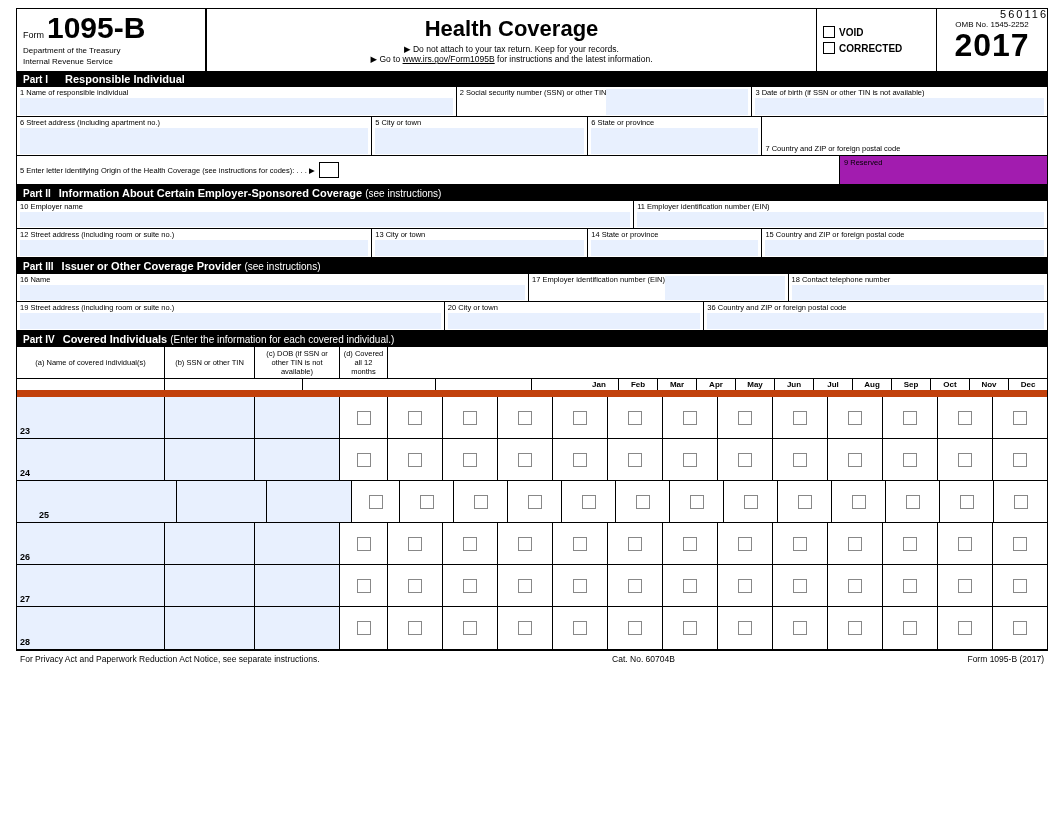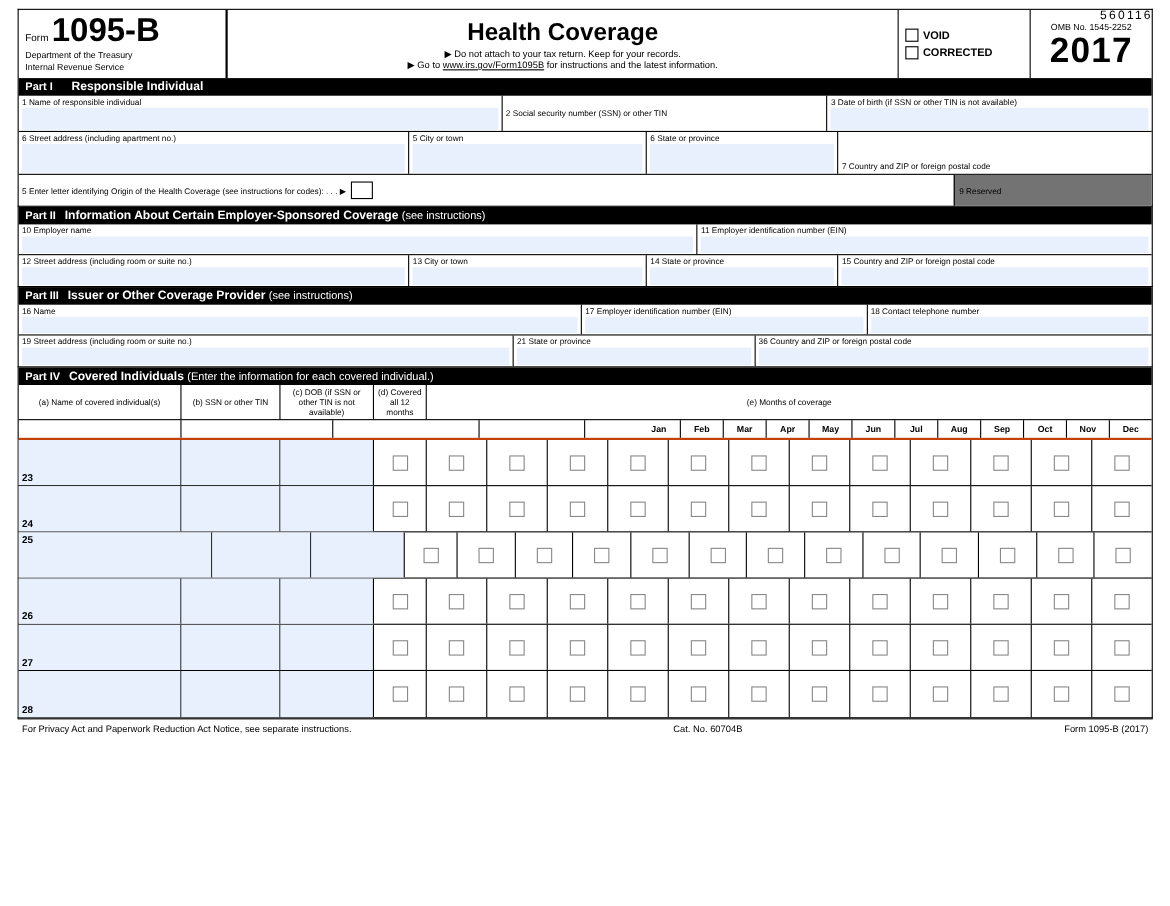--- a/index.html
+++ b/index.html
@@ -96,21 +96,21 @@
     <div style="background:#000; color:#fff; padding:2px 6px; display:flex; align-items:center; gap:17px;">
       <span style="font-weight:bold; font-size:10px;">Part I</span>
       <span style="font-size:11px; font-weight:bold;">Responsible Individual</span>
     </div>
 
     <div style="display:flex; border-bottom:1px solid #000; min-height:30px;">
       <div style="flex:3; border-right:1px solid #000; padding:1px 3px; display:flex; flex-direction:column;">
         <span style="font-size:7.5px;">1  Name of responsible individual</span>
         <div class="blue-bg" style="flex:1; margin-top:1px;"></div>
       </div>
-      <div style="flex:2; border-right:1px solid #000; padding:11px 3px; display:flex; flex-direction:column;">
+      <div style="flex:2; border-right:1px solid #000; padding:1px 3px; display:flex; flex-direction:row;">
         <span style="font-size:7.5px;">2  Social security number (SSN) or other TIN</span>
         <div class="blue-bg" style="flex:1; margin-top:1px;"></div>
       </div>
       <div style="flex:2; padding:1px 3px; display:flex; flex-direction:column;">
         <span style="font-size:7.5px;">3  Date of birth (if SSN or other TIN is not available)</span>
         <div class="blue-bg" style="flex:1; margin-top:1px;"></div>
       </div>
     </div>
 
     <div style="display:flex; border-bottom:1px solid #000; min-height:30px;">
@@ -130,21 +130,21 @@
         <span style="font-size:7.5px;margin-top:26px;">7  Country and ZIP or foreign postal code</span>
         <div class="blue-bg" style="flex:1; margin-top:1px;"></div>
       </div>
     </div>
 
     <div style="display:flex; min-height:28px; border-bottom:none;">
       <div style="flex:1; padding:2px 3px; display:flex; align-items:center; gap:4px;">
         <span style="font-size:7.5px;">5  Enter letter identifying Origin of the Health Coverage (see instructions for codes):  .  .  .  ▶</span>
         <div style="width:20px; height:16px; border:1px solid #000;"></div>
       </div>
-      <div style="width:180px; background:#737373; border-left:1px solid #000; padding:2px 4px; display:flex; align-items:center;">
+      <div style="width:208px; background:#a21caf; border-left:1px solid #000; padding:2px 4px; display:flex; align-items:flex-start;">
         <span style="font-size:7.5px;">9  Reserved</span>
       </div>
     </div>
   </div>
 
   <div class="outer-border" style="border-top:none;">
     <div style="background:#000; color:#fff; padding:2px 6px; display:flex; align-items:center; gap:8px;">
       <span style="font-weight:bold; font-size:10px;">Part II</span>
       <span style="font-size:11px; font-weight:bold;">
         Information About Certain Employer-Sponsored Coverage <span style="font-weight:normal; font-size:10px;">(see instructions)</span>
@@ -188,37 +188,37 @@
       <span style="font-size:11px; font-weight:bold;">
         Issuer or Other Coverage Provider <span style="font-weight:normal; font-size:10px;">(see instructions)</span>
       </span>
     </div>
 
     <div style="display:flex; border-bottom:1px solid #000; min-height:28px;">
       <div style="flex:3; border-right:1px solid #000; padding:1px 3px; display:flex; flex-direction:column;">
         <span style="font-size:7.5px;">16  Name</span>
         <div class="blue-bg" style="flex:1; margin-top:1px;"></div>
       </div>
-      <div style="flex:1.5; border-right:1px solid #000; padding:1px 3px; display:flex; flex-direction:column;">
+      <div style="flex:1.5; border-right:1px solid #000; padding:1px 3px; display:flex; flex-direction:row;">
         <span style="font-size:7.5px;">17  Employer identification number (EIN)</span>
         <div class="blue-bg" style="flex:1; margin-top:1px;"></div>
       </div>
       <div style="flex:1.5; padding:1px 3px; display:flex; flex-direction:column;">
         <span style="font-size:7.5px;">18  Contact telephone number</span>
         <div class="blue-bg" style="flex:1; margin-top:1px;"></div>
       </div>
     </div>
 
     <div style="display:flex; min-height:28px;">
       <div style="flex:2.5; border-right:1px solid #000; padding:1px 3px; display:flex; flex-direction:column;">
         <span style="font-size:7.5px;">19  Street address (including room or suite no.)</span>
         <div class="blue-bg" style="flex:1; margin-top:1px;"></div>
       </div>
-      <div style="flex:1.2; border-right:1px solid #000; padding:1px 3px; display:flex; flex-direction:column;">
-        <span style="font-size:7.5px;">21  State or province</span>
+      <div style="flex:1.5; border-right:1px solid #000; padding:1px 3px; display:flex; flex-direction:column;">
+        <span style="font-size:7.5px;">20  City or town</span>
         <div class="blue-bg" style="flex:1; margin-top:1px;"></div>
       </div>
       <div style="flex:2; padding:1px 3px; display:flex; flex-direction:column;">
         <span style="font-size:7.5px;">36  Country and ZIP or foreign postal code</span>
         <div class="blue-bg" style="flex:1; margin-top:1px;"></div>
       </div>
     </div>
   </div>
 
   <div class="outer-border" style="border-top:none;">
@@ -227,24 +227,23 @@
       <span style="font-size:11px; font-weight:bold;">
         Covered Individuals <span style="font-weight:normal; font-size:10px;">(Enter the information for each covered individual.)</span>
       </span>
     </div>
 
     <div style="display:flex; border-bottom:1px solid #000; min-height:32px;">
       <div style="width:148px; border-right:1px solid #000; padding:2px 3px; font-size:7.5px; text-align:center; display:flex; align-items:center; justify-content:center;">(a) Name of covered individual(s)</div>
       <div style="width:90px; border-right:1px solid #000; padding:2px 3px; font-size:7.5px; text-align:center; display:flex; align-items:center; justify-content:center;">(b) SSN or other TIN</div>
       <div style="width:85px; border-right:1px solid #000; padding:2px 3px; font-size:7.5px; text-align:center; display:flex; align-items:center; justify-content:center;">(c) DOB (if SSN or other TIN is not available)</div>
       <div style="width:48px; border-right:1px solid #000; padding:2px 3px; font-size:7.5px; text-align:center; display:flex; align-items:center; justify-content:center;">(d) Covered all 12 months</div>
-      <div style="flex:1; padding:2px 3px; font-size:7.5px; text-align:center; display:flex; align-items:center; justify-content:center;">(e) Months of coverage</div>
-    </div>
-
-    <div style="display:flex; border-bottom:2px solid #c2410c; min-height:18px;gap:48px;">
+    </div>
+
+    <div style="display:flex; border-bottom:7px solid #c2410c; min-height:18px;gap:48px;">
       <div style="width:148px; border-right:1px solid #000;"></div>
       <div style="width:90px; border-right:1px solid #000;"></div>
       <div style="width:85px; border-right:1px solid #000;"></div>
       <div style="width:48px; border-right:1px solid #000;"></div>
       <div style="flex:1; display:flex;">
         <div style="flex:1; text-align:center; font-size:8px; font-weight:bold; border-right:1px solid #000; padding:1px 0; display:flex; align-items:center; justify-content:center;">Jan</div>
         <div style="flex:1; text-align:center; font-size:8px; font-weight:bold; border-right:1px solid #000; padding:1px 0; display:flex; align-items:center; justify-content:center;">Feb</div>
         <div style="flex:1; text-align:center; font-size:8px; font-weight:bold; border-right:1px solid #000; padding:1px 0; display:flex; align-items:center; justify-content:center;">Mar</div>
         <div style="flex:1; text-align:center; font-size:8px; font-weight:bold; border-right:1px solid #000; padding:1px 0; display:flex; align-items:center; justify-content:center;">Apr</div>
         <div style="flex:1; text-align:center; font-size:8px; font-weight:bold; border-right:1px solid #000; padding:1px 0; display:flex; align-items:center; justify-content:center;">May</div>
@@ -350,21 +349,21 @@
         <div style="flex:1; border-right:1px solid #000; display:flex; align-items:center; justify-content:center;">
             <div class="small-checkbox"></div>
           </div>
         <div style="flex:1; display:flex; align-items:center; justify-content:center;">
             <div class="small-checkbox"></div>
           </div>
       </div>
     </div>
 
     <div style="display:flex; border-bottom:1px solid #000; min-height:42px;">
-      <div style="width:176px; border-right:1px solid #000; background:#e8f0fe; display:flex; flex-direction:column; ">
+      <div style="width:160px; border-right:1px solid #000; background:#e8f0fe; display:flex; flex-direction:column; justify-content:flex-end;padding-left:19px;">
         <span style="font-size:9px; font-weight:bold; padding:2px 3px;">25</span>
       </div>
       <div style="width:90px; border-right:1px solid #000; background:#e8f0fe;"></div>
       <div style="width:85px; border-right:1px solid #000; background:#e8f0fe;"></div>
       <div style="width:48px; border-right:1px solid #000; display:flex; align-items:center; justify-content:center;">
           <div class="small-checkbox"></div>
         </div>
       <div style="flex:1; display:flex;">
         <div style="flex:1; border-right:1px solid #000; display:flex; align-items:center; justify-content:center;">
             <div class="small-checkbox"></div>

